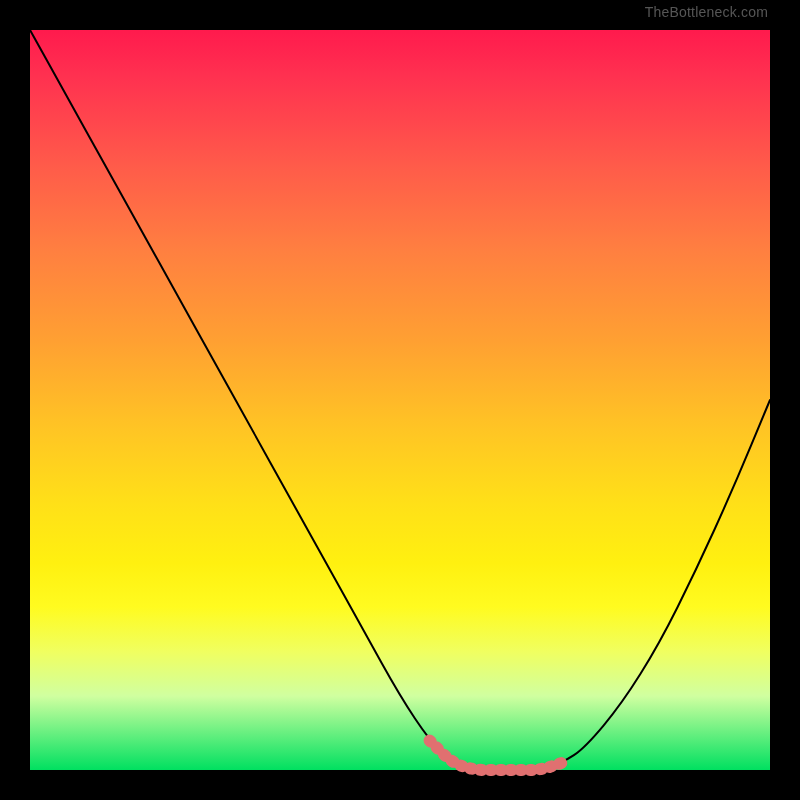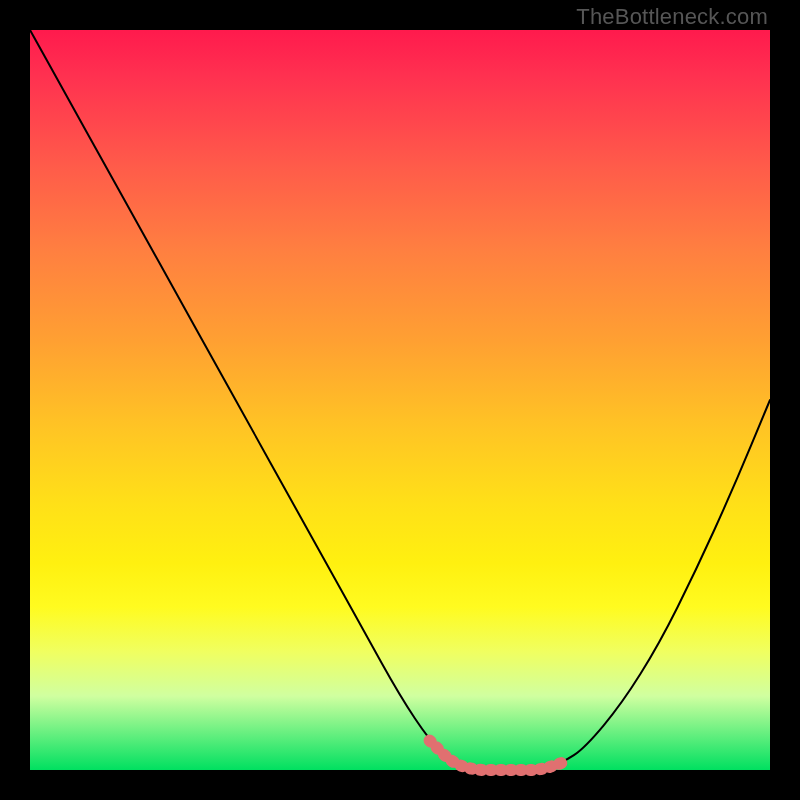--- a/index.html
+++ b/index.html
@@ -28,21 +28,21 @@
       #fffb20 78%,
       #f0ff60 84%,
       #d0ffa0 90%,
       #00e060 100%);
   }
   .watermark {
     position: absolute;
     top: 4px;
     right: 32px;
     font-family: Arial, Helvetica, sans-serif;
-    font-size: 22px;
+    font-size: 14px;
     font-weight: 500;
     color: #565656;
     letter-spacing: 0.2px;
   }
   svg.curve {
     position: absolute;
     left: 0;
     top: 0;
     width: 740px;
     height: 740px;

